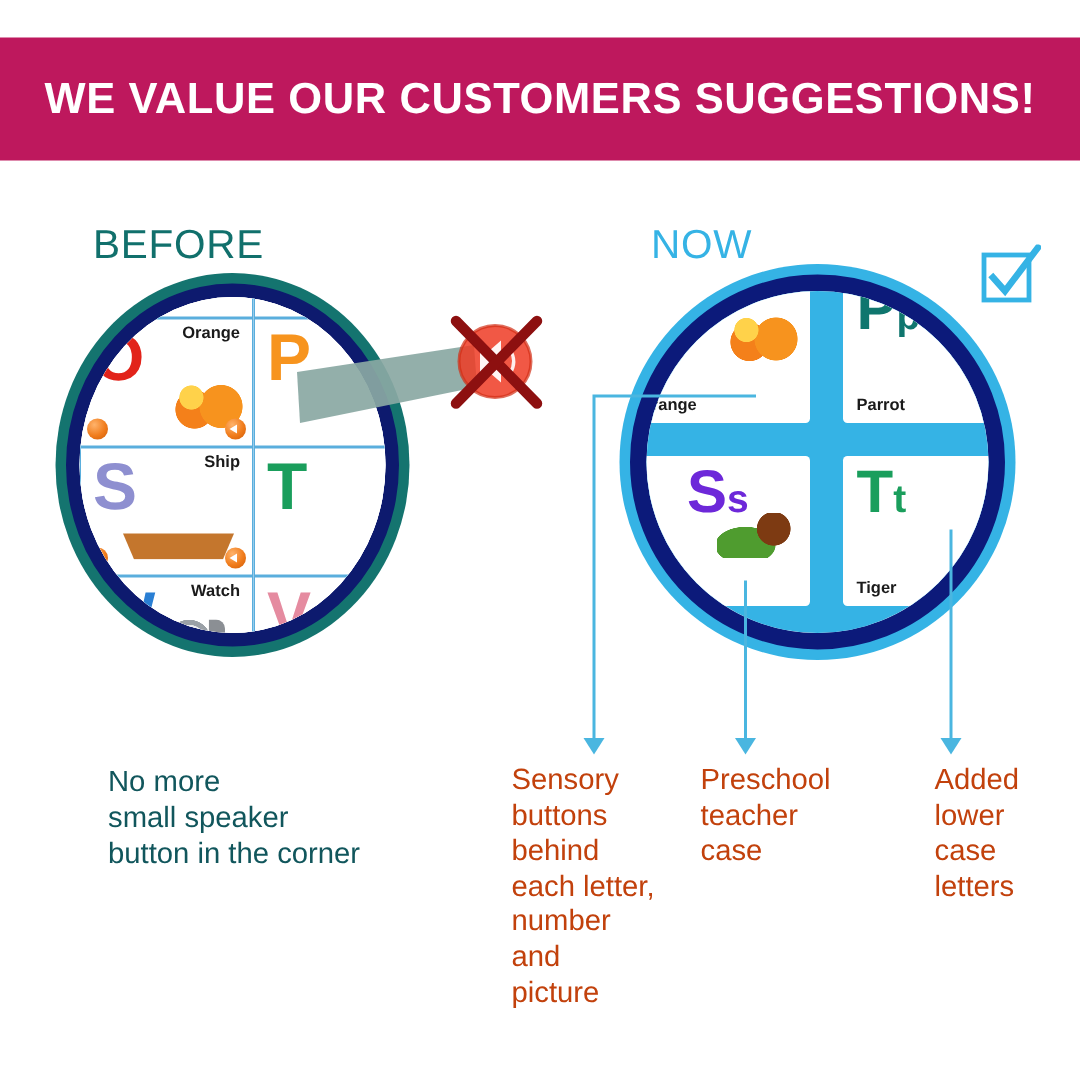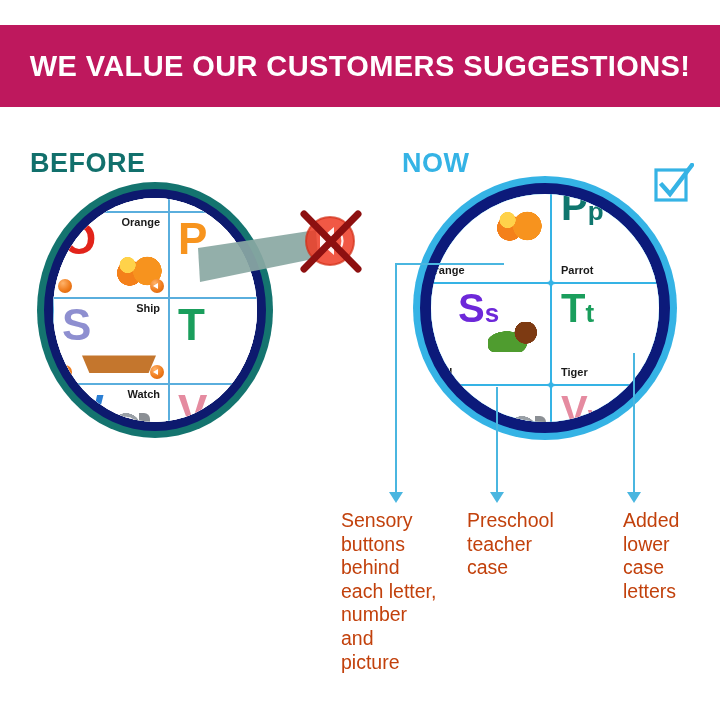--- a/index.html
+++ b/index.html
@@ -23,21 +23,21 @@
     font-weight: bold;
     letter-spacing: 0.4px;
     font-family: "Liberation Sans", sans-serif;
     text-align: center;
     white-space: nowrap;
   }
 
   
   .sec-label {
     position: absolute;
-    font-size: 27px; font-weight: bold; letter-spacing: 0.5px;
+    font-size: 27px; font-weight: normal; letter-spacing: 0.5px; margin-left: 32px;
   }
   #label-before { left: 30px; top: 148px; color: #11706c; }
   #label-now    { left: 402px; top: 148px; color: #35b3e5; }
 
   
   #checkbox-approved {
     position: absolute; left: 654px; top: 163px; width: 40px; height: 40px;
   }
 
   
@@ -103,21 +103,21 @@
 
   
   .board-n {
     position: absolute; left: -30px; top: -26px; width: 300px; height: 300px;
     background: #35b3e5;
   }
   .grid-n {
     position: absolute; left: 16px; top: 14px; width: 268px; height: 278px;
     display: grid; grid-template-columns: 1fr 1fr;
     grid-template-rows: 100px 100px 78px;
-    gap: 2px;
+    gap: 22px;
   }
   .cell-n {
     position: relative; background: #ffffff; border-radius: 3px; overflow: hidden;
   }
   .cell-n .ltrs {
     position: absolute; left: 9px; top: 4px;
     font-family: "Liberation Sans", sans-serif; line-height: 1;
   }
   .cell-n .up { font-size: 40px; font-weight: bold; }
   .cell-n .lo { font-size: 26px; font-weight: bold; }
@@ -340,18 +340,21 @@
 
       <path d="M634 353 L634 498"></path>
     </g>
     <g fill="#4ab6e0">
       <polygon points="389,492 403,492 396,503"></polygon>
       <polygon points="490,492 504,492 497,503"></polygon>
       <polygon points="627,492 641,492 634,503"></polygon>
     </g>
   </svg>
 
+  <div class="caption" id="cap-before" style="white-space: pre-line;">No more
+small speaker
+button in the corner</div>
 
   <div class="caption cap-now" id="cap-now-1" style="white-space: pre-line;">Sensory buttons behind each letter, number and picture</div>
   <div class="caption cap-now" id="cap-now-2" style="white-space: pre-line;">Preschool teacher case</div>
   <div class="caption cap-now" id="cap-now-3" style="white-space: pre-line;">Added lower case letters</div>
 
 </div>
 
 </body></html>

